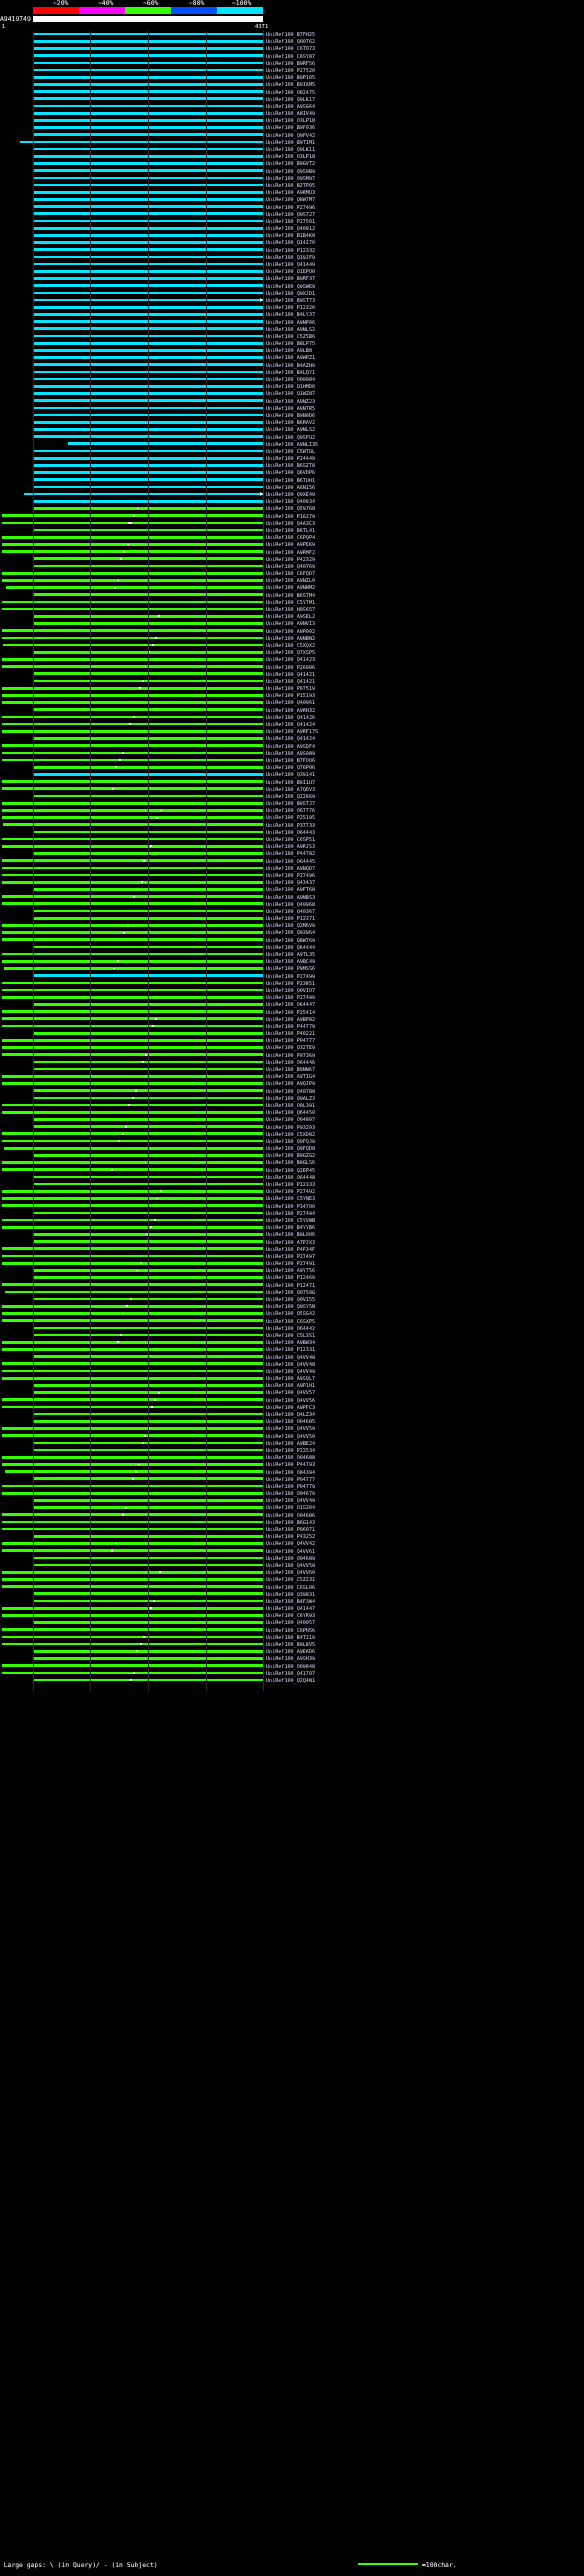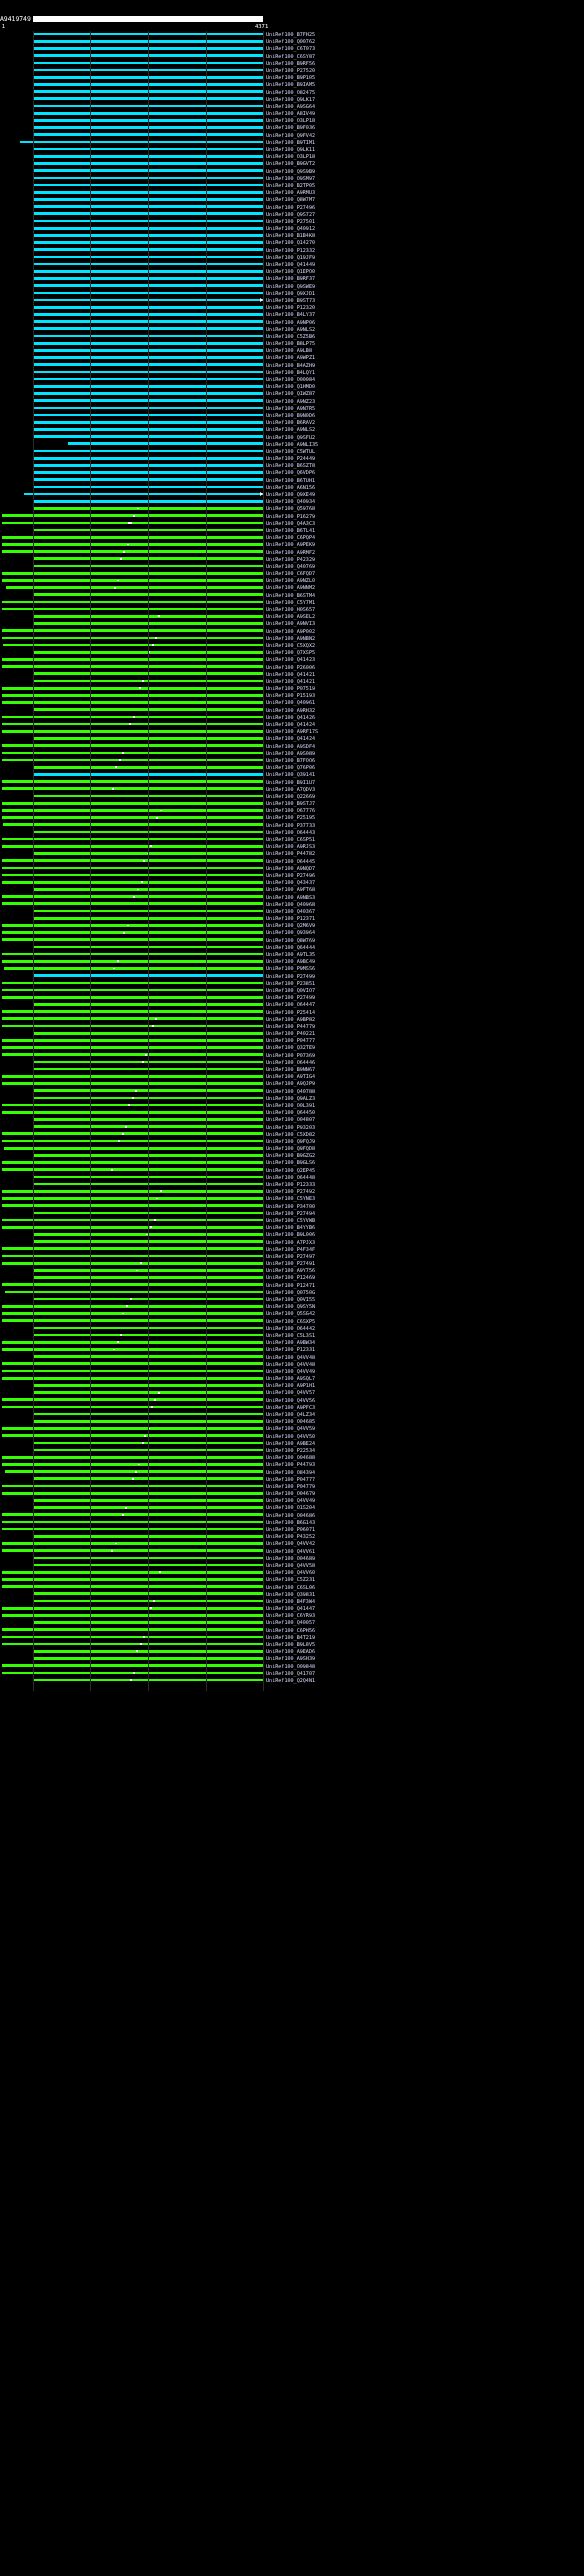--- a/index.html
+++ b/index.html
@@ -53,20 +53,36 @@
   .footer{position:absolute;left:0;bottom:1.8px;width:585px;height:14.6px;}
   .footer .txt{position:absolute;left:3.7px;top:1.8px;font-size:6.4px;line-height:8.2px;color:#fff;white-space:nowrap;}
   .footer .leg{position:absolute;left:358px;top:3.7px;width:60px;height:1.8px;background:#33ff00;}
   .footer .legtxt{position:absolute;left:422px;top:1.8px;font-size:6.4px;line-height:8.2px;color:#fff;white-space:nowrap;}
 </style>
 </head>
 <body>
 
 <div id="page">
 
+  <div class="scale-wrap">
+    <div class="scale-labels" id="scale-labels">
+        <span style="left: 53px;">~20%</span>
+        <span style="left: 98px;">~40%</span>
+        <span style="left: 143px;">~60%</span>
+        <span style="left: 189px;">~80%</span>
+        <span style="left: 232px;">~100%</span>
+      </div>
+    <div class="colorbar" id="colorbar">
+        <i style="background: rgb(255, 0, 0);"></i>
+        <i style="background: rgb(255, 0, 255);"></i>
+        <i style="background: rgb(51, 255, 0);"></i>
+        <i style="background: rgb(0, 80, 255);"></i>
+        <i style="background: rgb(0, 229, 255);"></i>
+      </div>
+  </div>
 
   <div class="ruler"></div>
   <div class="query-row">
     <span class="query-label">A9419749</span>
   </div>
   <div class="tick-row">
     <span class="t1">1</span>
     <span class="t2">4371</span>
   </div>
 
@@ -1170,20 +1186,25 @@
         <div class="dot" style="left: 133px;"></div>
         <div class="label">UniRef100_Q41707</div>
       </div>
       <div class="row">
         <div class="bar green" style="left: 33px; width: 230px;"></div>
         <div class="dot" style="left: 130px;"></div>
         <div class="label">UniRef100_Q2Q4N1</div>
       </div>
     </div>
 
+  <div class="footer">
+    <span class="txt">Large gaps: \ (in Query)/ - (in Subject)</span>
+    <span class="leg"></span>
+    <span class="legtxt">=100char.</span>
+  </div>
 
 <div class="gridline" style="left: 33px; top: 31px; height: 1660px; position: absolute;"></div>
     <div class="gridline" style="left: 90px; top: 31px; height: 1660px; position: absolute;"></div>
     <div class="gridline" style="left: 148px; top: 31px; height: 1660px; position: absolute;"></div>
     <div class="gridline" style="left: 206px; top: 31px; height: 1660px; position: absolute;"></div>
     <div class="gridline" style="left: 263px; top: 31px; height: 1660px; position: absolute;"></div>
   </div>
 
 
 </body></html>

